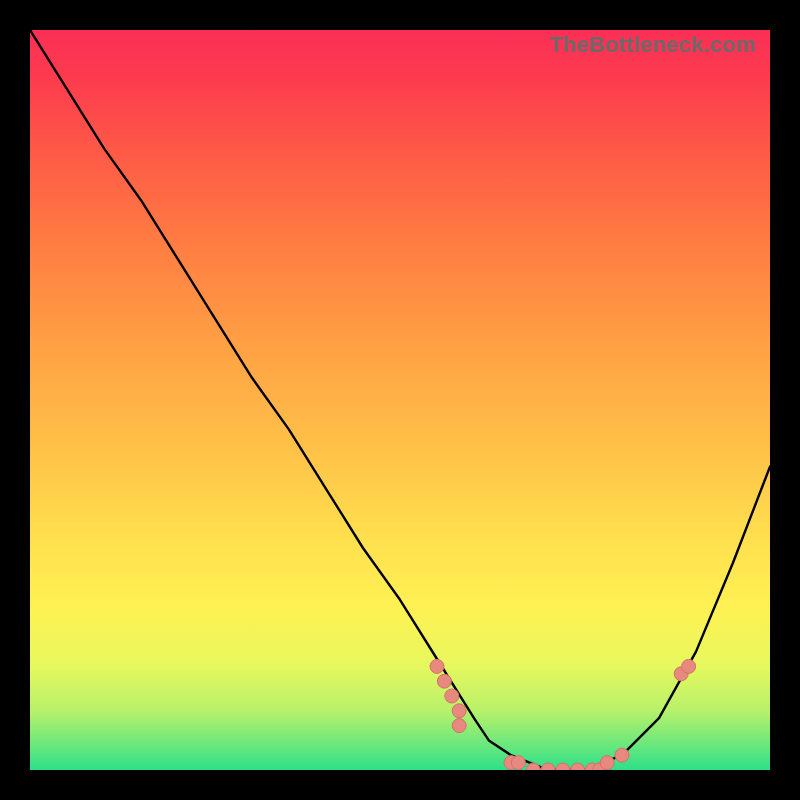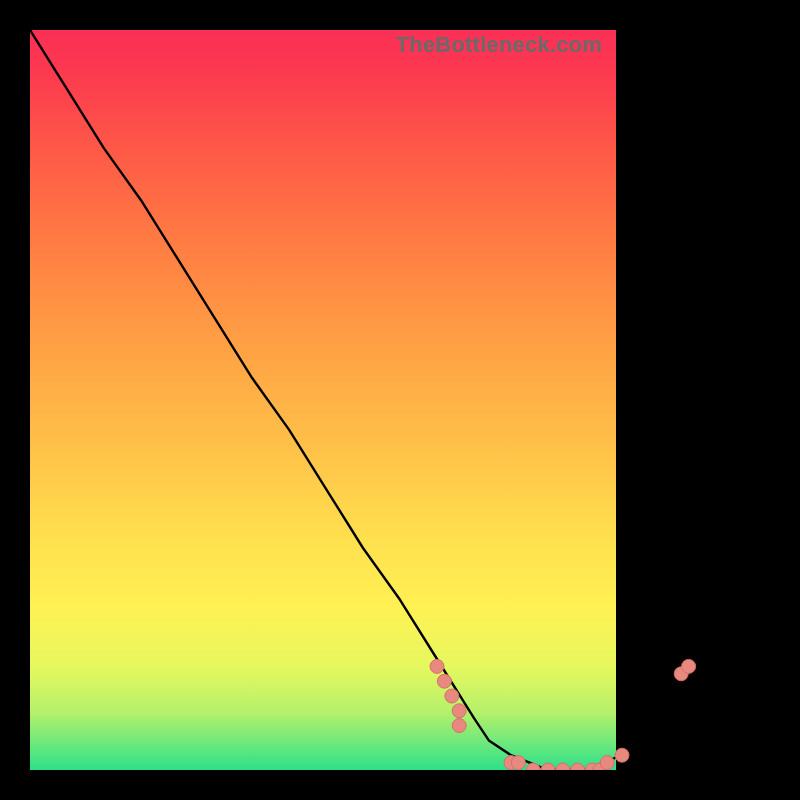--- a/index.html
+++ b/index.html
@@ -13,21 +13,21 @@
   }
   .chart-wrap {
     position: relative;
     width: 800px;
     height: 800px;
   }
   .plot-area {
     position: absolute;
     left: 30px;
     top: 30px;
-    width: 586px;
+    width: 740px;
     height: 740px;
     background: linear-gradient(to top,
       #2de08a 0%,
       #74e97a 4%,
       #b7f16a 8%,
       #e6f85e 14%,
       #fff153 22%,
       #ffde4e 32%,
       #ffc048 44%,
       #ff9f44 58%,

